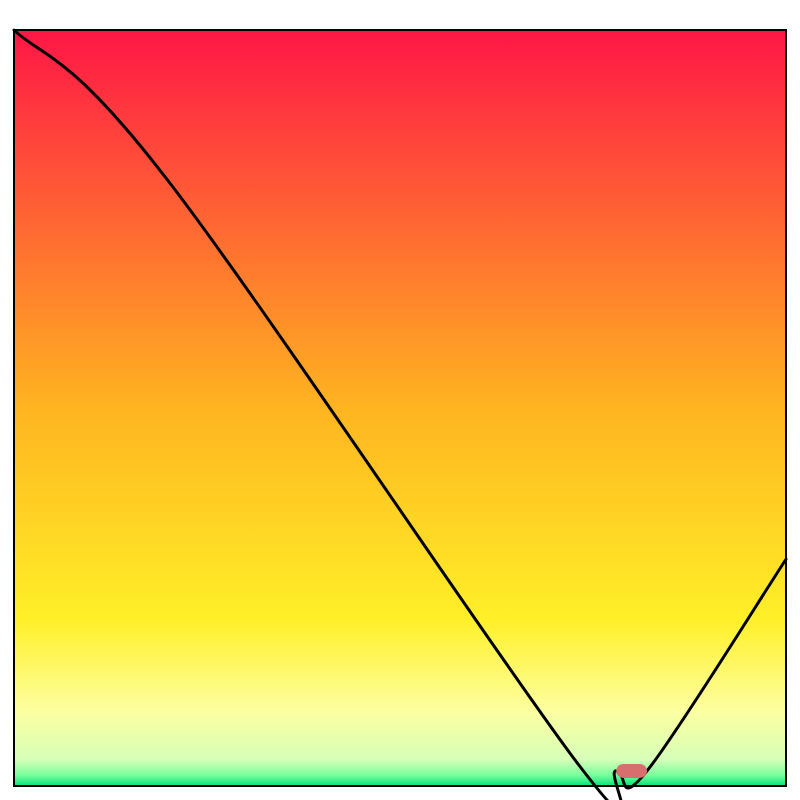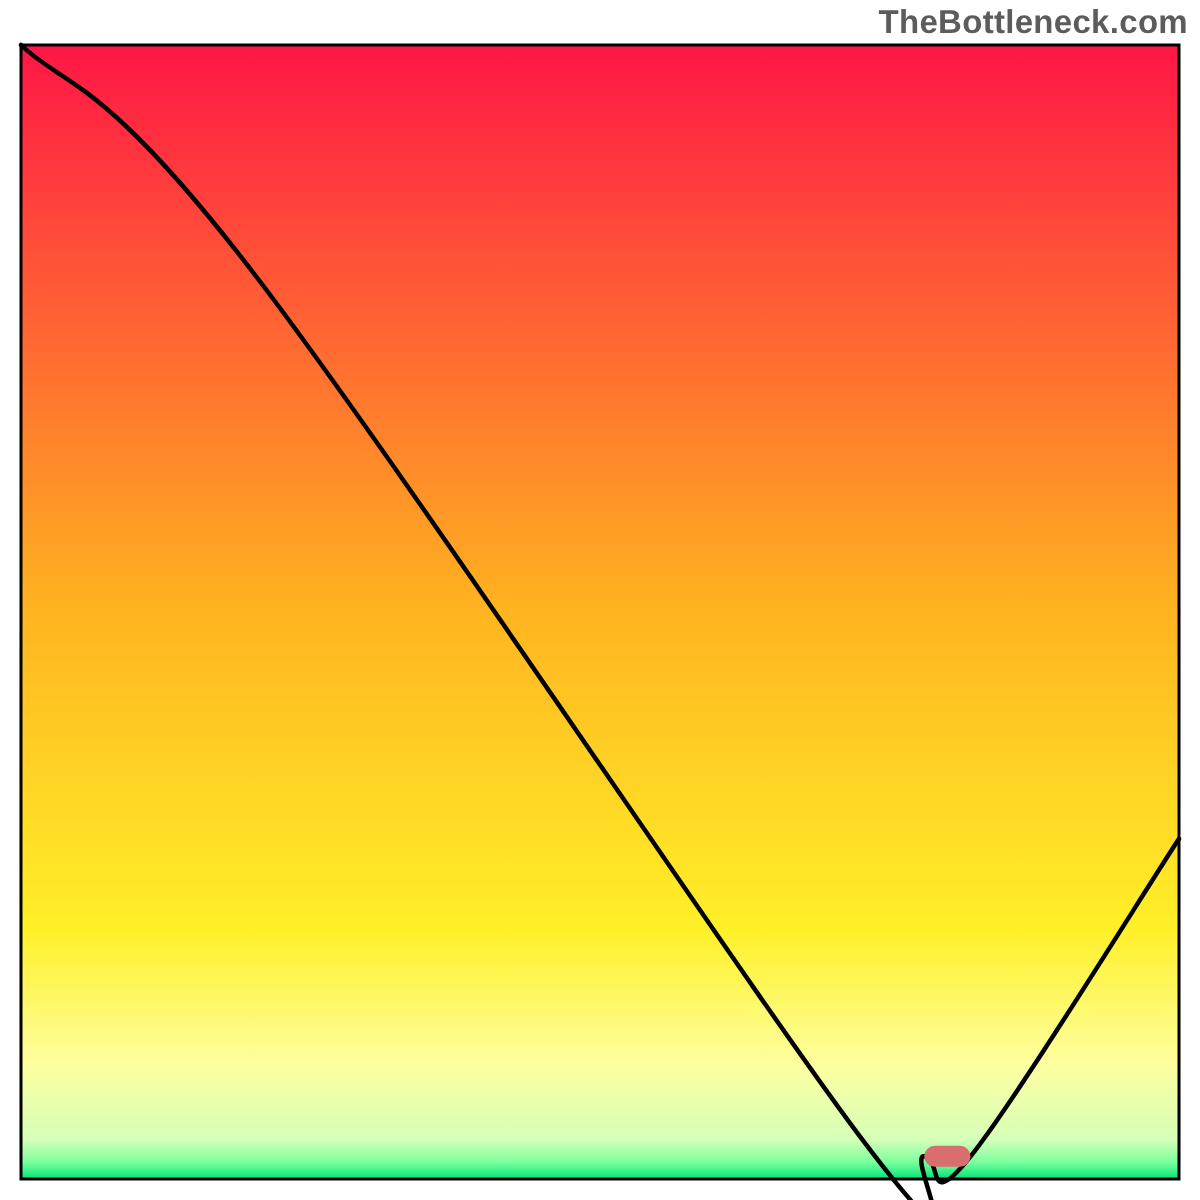--- a/index.html
+++ b/index.html
@@ -25,21 +25,20 @@
     letter-spacing: 0.2px;
   }
   svg {
     display: block;
   }
 </style>
 </head>
 <body>
 
 <div class="container">
-  <div class="watermark">TheBottleneck.com</div>
 
   <svg id="chart-svg" width="800" height="800">
     <defs>
       <linearGradient id="bg-grad" x1="0" y1="0" x2="0" y2="1">
           <stop offset="0%" stop-color="#ff1646"></stop>
           <stop offset="50%" stop-color="#ffb420"></stop>
           <stop offset="78%" stop-color="#fff028"></stop>
           <stop offset="90%" stop-color="#fdffa0"></stop>
           <stop offset="96.5%" stop-color="#d6ffb8"></stop>
           <stop offset="98.5%" stop-color="#7dff9e"></stop>

